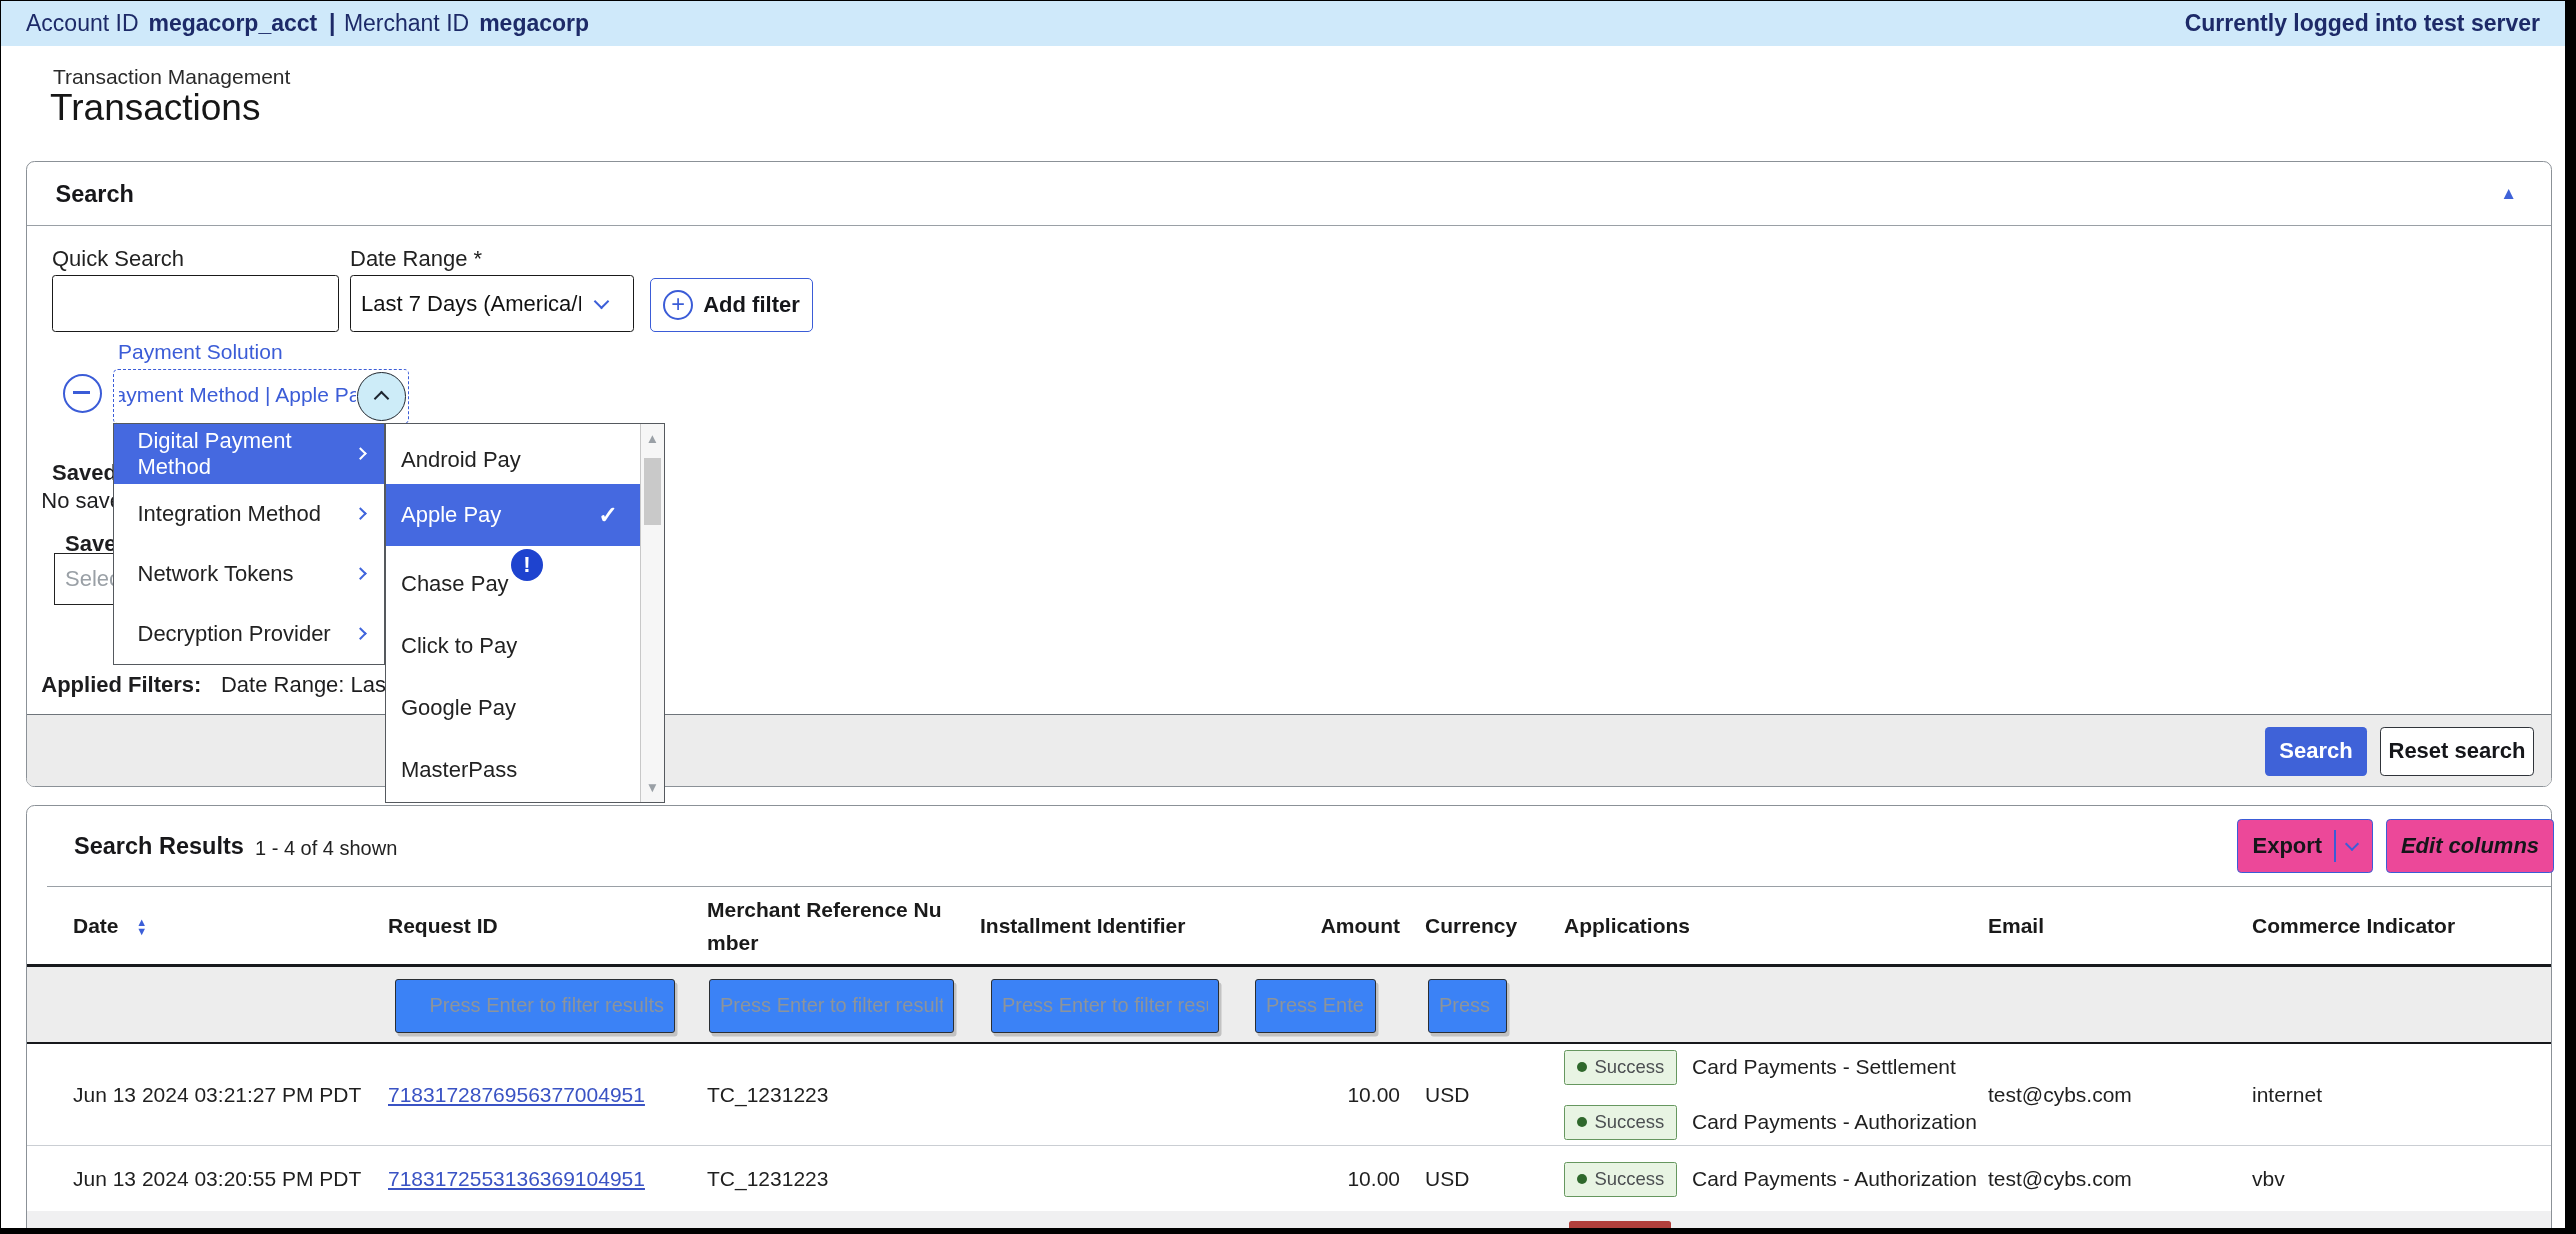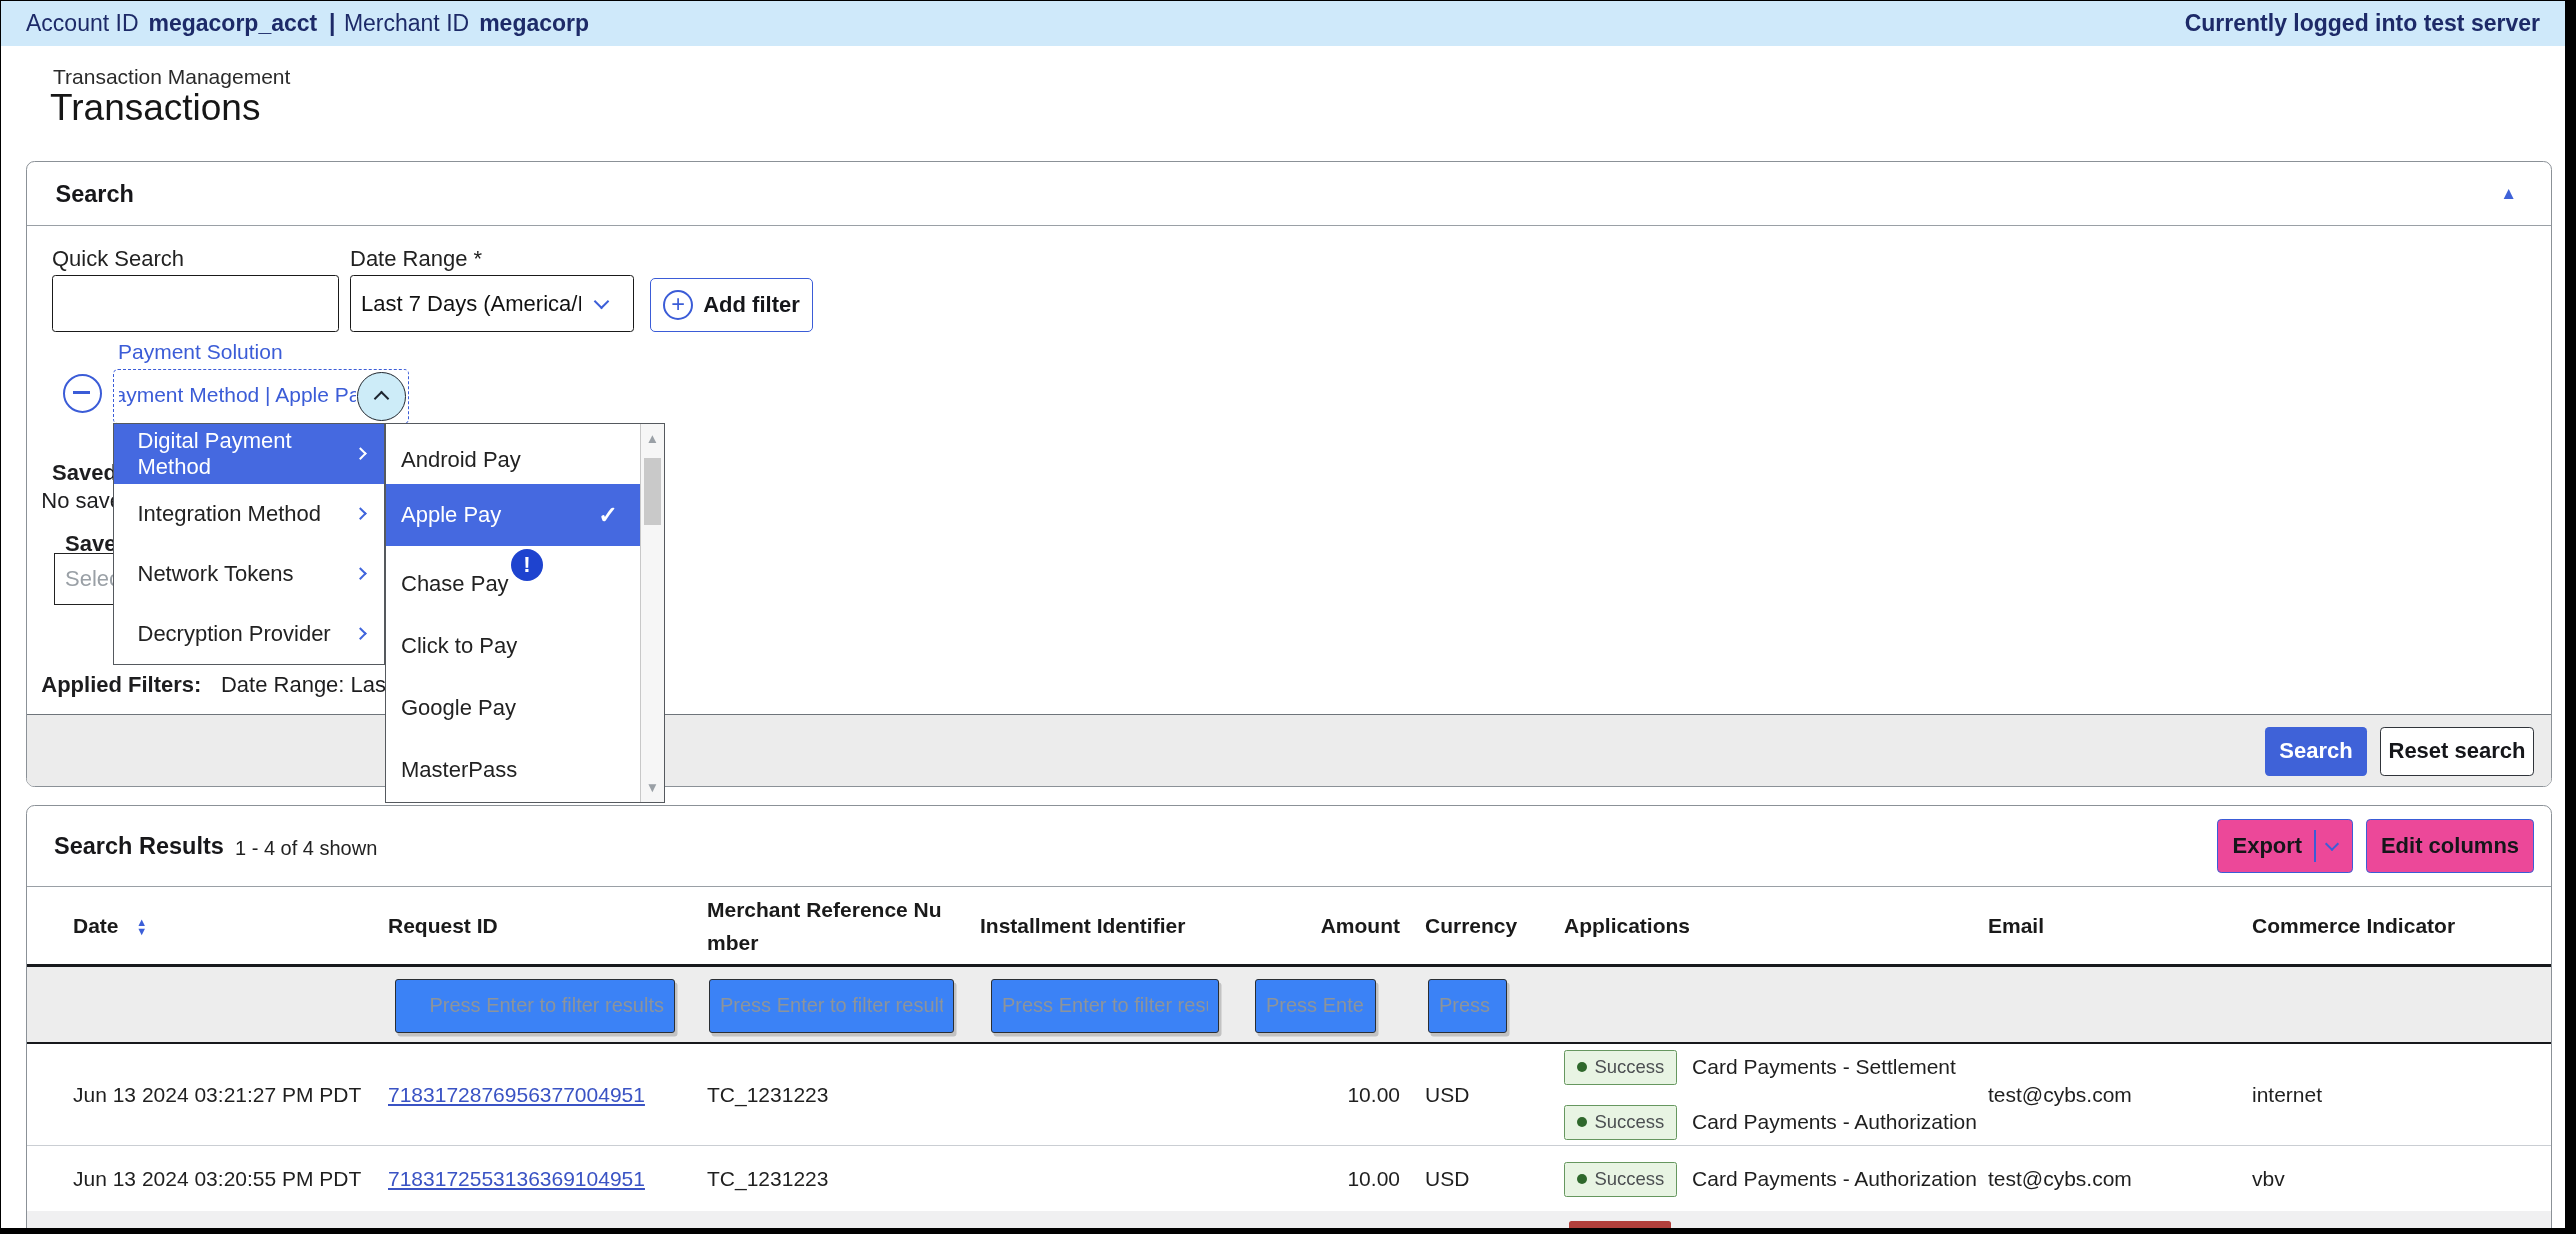--- a/index.html
+++ b/index.html
@@ -100,30 +100,30 @@
 
   #alert-badge{ left:510px; top:548px; width:32px; height:32px; background:#1e43cf; border-radius:50%;
     color:#fff; font-size:22px; font-weight:700; display:flex; align-items:center; justify-content:center; z-index:45; }
 
   .sbar{ position:absolute; right:0; top:0; width:24px; height:100%; background:#f6f6f6; border-left:0.8px solid #c8c8c8; }
   .sbar .sarrow{ position:absolute; left:0; width:100%; text-align:center; font-size:13.4px; color:#9aa0a6; cursor:pointer; }
   .sbar .up{ top:6.7px; } .sbar .dn{ bottom:6.7px; }
   .sbar .thumb{ position:absolute; left:3.4px; top:34px; width:17px; height:67px; background:#c9c9c9; cursor:pointer; }
 
   
-  #results-panel{ left:25px; top:804px; width:2526px; height:430px; border-radius:8.4px 8.4px 0 0; }
+  #results-panel{ left:25px; top:804px; width:2526px; height:430px; border-radius:8.4px 8.4px 0 0;padding-left:20px; }
   .rp-header{ position:relative; height:81px; border-bottom:0.8px solid #9aa0a6; }
   .rp-header .ttl{ position:absolute; left:27px; top:27px; font-size:23.5px; font-weight:700; color:#17171a; }
   .rp-header .count{ position:absolute; left:208px; top:31px; font-size:20px; color:#222; }
   .btn-outline{ position:absolute; background:#ec4899; border:1.7px solid #3b5cd7; border-radius:4.2px;
     display:flex; align-items:center; justify-content:center; font-size:22px; font-weight:700; color:#15161a; cursor:pointer; }
   #export-btn{ left:2190px; top:13.4px; width:136px; height:54px; gap:11.8px; }
   #export-btn .div{ width:1.7px; height:32px; background:#3b5cd7; }
   #export-btn .chev{ color:#3c5fd8; width:10px; height:10px; margin-top:-5px; }
-  #editcols-btn{ left:2339px; top:13.4px; width:168px; height:54px; }
+  #editcols-btn{ left:2339px; top:13.4px; width:168px; height:54px;font-style:italic; }
 
   
   .thead{ position:absolute; left:0; top:81px; width:100%; height:77px; }
   .th{ position:absolute; font-size:21px; font-weight:700; color:#1a1a1a; top:50%; transform:translateY(-50%); }
   .c1{ left:46px; width:302px; } .c2{ left:361px; width:302px; } .c3{ left:680px; width:252px; }
   .c4{ left:953px; width:277px; } .c5{ left:1213px; width:160px; text-align:right; }
   .c6{ left:1398px; width:109px; } .c7{ left:1537px; width:428px; } .c8{ left:1961px; width:252px; }
   .c9{ left:2225px; width:277px; }
   .th.wrap{ word-break:break-all; line-height:33px; }
   .sort{ display:inline-flex; flex-direction:column; margin-left:11.8px; vertical-align:middle; line-height:9.2px; font-size:11px; color:#3c5fd8; cursor:pointer; }

